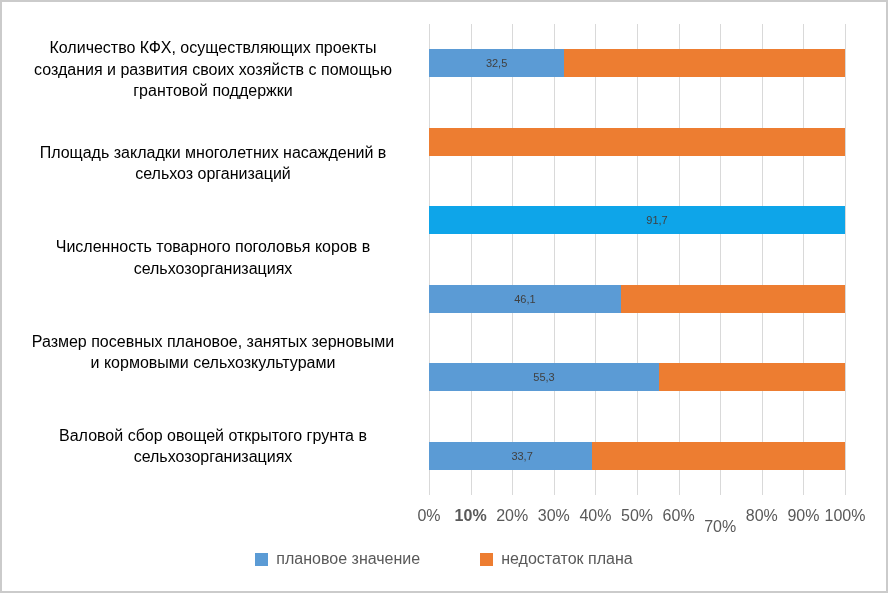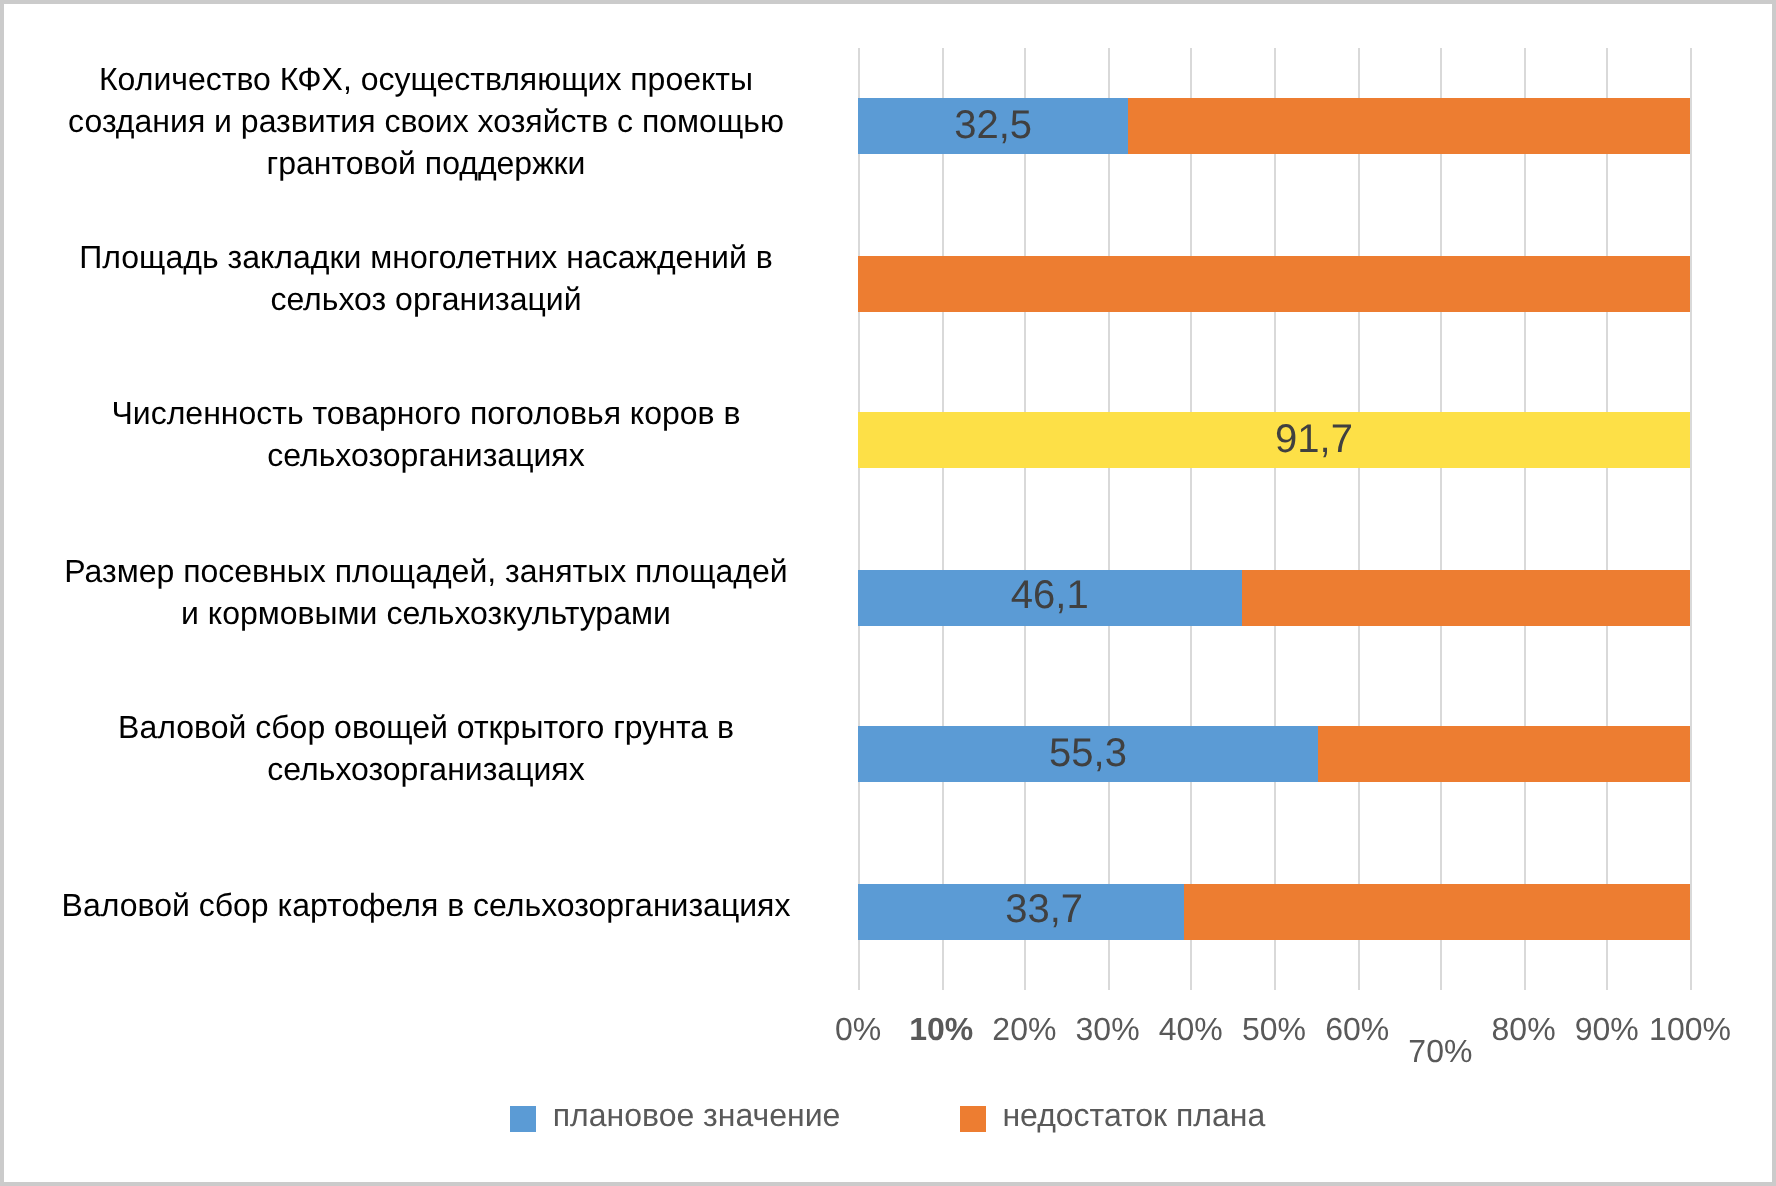--- a/index.html
+++ b/index.html
@@ -57,21 +57,21 @@
     flex-direction: column;
   }
   .bar-row { flex: 1; display: flex; align-items: center; }
   .bar { display: flex; width: 100%; height: 28px; }
   .seg { height: 100%; }
   .seg-planned {
     display: flex;
     align-items: center;
     justify-content: center;
   }
-  .val-label { font-size: 20px; color: #404040; }
+  .val-label { font-size: 11px; color: #404040; }
   .seg-deficit { flex: 1; }
   
   .x-axis {
     position: absolute;
     left: 427px;
     top: 505px;
     width: 416px;
     height: 22px;
   }
   .x-tick {
@@ -105,25 +105,24 @@
 
 <div class="frame">
   <div class="labels-col">
       <div class="label-cell">Количество КФХ, осуществляющих проекты
 создания и развития своих хозяйств с помощью
 грантовой поддержки</div>
       <div class="label-cell">Площадь закладки многолетних насаждений в
 сельхоз организаций</div>
       <div class="label-cell">Численность товарного поголовья коров  в
 сельхозорганизациях</div>
-      <div class="label-cell">Размер посевных площадей, занятых площадей
+      <div class="label-cell">Размер посевных плановое, занятых зерновыми
 и кормовыми сельхозкультурами</div>
       <div class="label-cell">Валовой сбор овощей открытого грунта в
 сельхозорганизациях</div>
-      <div class="label-cell">Валовой сбор картофеля в сельхозорганизациях</div>
     </div>
   <div class="plot">
     <div class="gridlines">
         <div class="gridline" style="left: 0%; background: rgb(217, 217, 217);"></div>
         <div class="gridline" style="left: 10%; background: rgb(217, 217, 217);"></div>
         <div class="gridline" style="left: 20%; background: rgb(217, 217, 217);"></div>
         <div class="gridline" style="left: 30%; background: rgb(217, 217, 217);"></div>
         <div class="gridline" style="left: 40%; background: rgb(217, 217, 217);"></div>
         <div class="gridline" style="left: 50%; background: rgb(217, 217, 217);"></div>
         <div class="gridline" style="left: 60%; background: rgb(217, 217, 217);"></div>
@@ -141,21 +140,21 @@
             <div class="seg seg-deficit" style="background: rgb(237, 125, 49);"></div>
           </div>
         </div>
         <div class="bar-row">
           <div class="bar">
             <div class="seg seg-deficit" style="background: rgb(237, 125, 49);"></div>
           </div>
         </div>
         <div class="bar-row">
           <div class="bar">
-            <div class="seg seg-planned" style="width: 91.7%; background: #fde047; padding-left: 40px;">
+            <div class="seg seg-planned" style="width: 91.7%; background: #0ea5e9; padding-left: 40px;">
               <span class="val-label">91,7</span>
             </div>
             <div class="seg seg-deficit" style="background: rgb(237, 125, 49);"></div>
           </div>
         </div>
         <div class="bar-row">
           <div class="bar">
             <div class="seg seg-planned" style="width: 46.1%; background: rgb(91, 155, 213); text-align: right;">
               <span class="val-label">46,1</span>
             </div>

